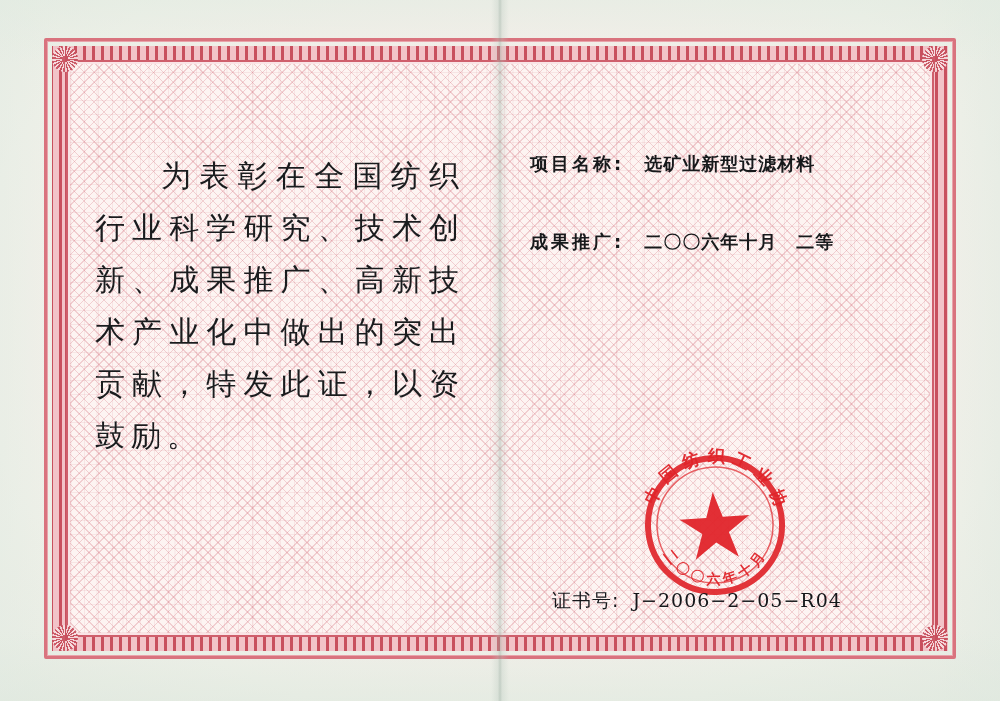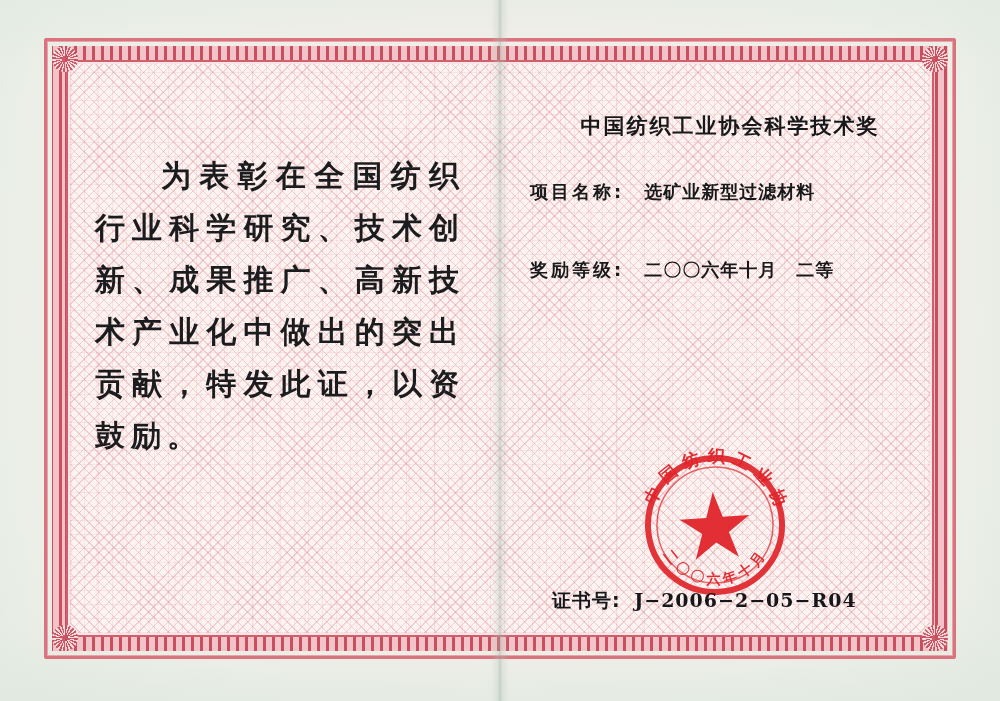--- a/index.html
+++ b/index.html
@@ -110,21 +110,21 @@
   .left-page {
     position: absolute;
     left: 95px;
     top: 150px;
     width: 370px;
     color: #16181a;
   }
   .left-text {
     font-family: "DejaVu Sans", sans-serif;
     font-size: 30px;
-    font-weight: 700;
+    font-weight: 400;
     line-height: 52px;
     letter-spacing: 6px;
     text-indent: 66px;
     text-align: justify;
     text-justify: inter-character;
     white-space: normal;
     color: #1a1c1e;
   }
 
   
@@ -172,21 +172,21 @@
     letter-spacing: 1px;
     color: #17191b;
   }
   .row-gap-lg { margin-bottom: 54px; }
 
   .cert-number {
     position: absolute;
     left: 552px;
     top: 588px;
     font-size: 19px;
-    font-weight: 700;
+    font-weight: 400;
     letter-spacing: 1px;
     color: #15171a;
   }
   .cert-number .num {
     margin-left: 6px;
     font-family: "DejaVu Serif", serif;
   }
 
   
   .seal {
@@ -233,30 +233,29 @@
   <div class="rosette bl"></div>
   <div class="rosette br"></div>
 
   <div class="fold"></div>
 
   <div class="left-page">
     <div class="left-text">为表彰在全国纺织行业科学研究、技术创新、成果推广、高新技术产业化中做出的突出贡献，特发此证，以资鼓励。</div>
   </div>
 
   <div class="right-page">
-    <div class="award-org">中国纺织工业协会科学技术奖</div>
 
 
     <div class="fields">
       <div class="field-row row-gap-lg">
         <span class="field-label">项目名称:</span>
         <span class="field-value">选矿业新型过滤材料</span>
       </div>
       <div class="field-row">
-        <span class="field-label">奖励等级:</span>
+        <span class="field-label">成果推广:</span>
         <span class="field-value">二〇〇六年十月　二等</span>
       </div>
     </div>
   </div>
 
   <div class="seal">
     <svg width="170" height="170" viewBox="0 0 170 170" aria-hidden="true">
       <defs>
         <path id="sealArcTop" d="M 22,85 A 63,63 0 1 1 148,85"></path>
         <path id="sealArcBottom" d="M 26,85 A 59,59 0 0 0 144,85"></path>

